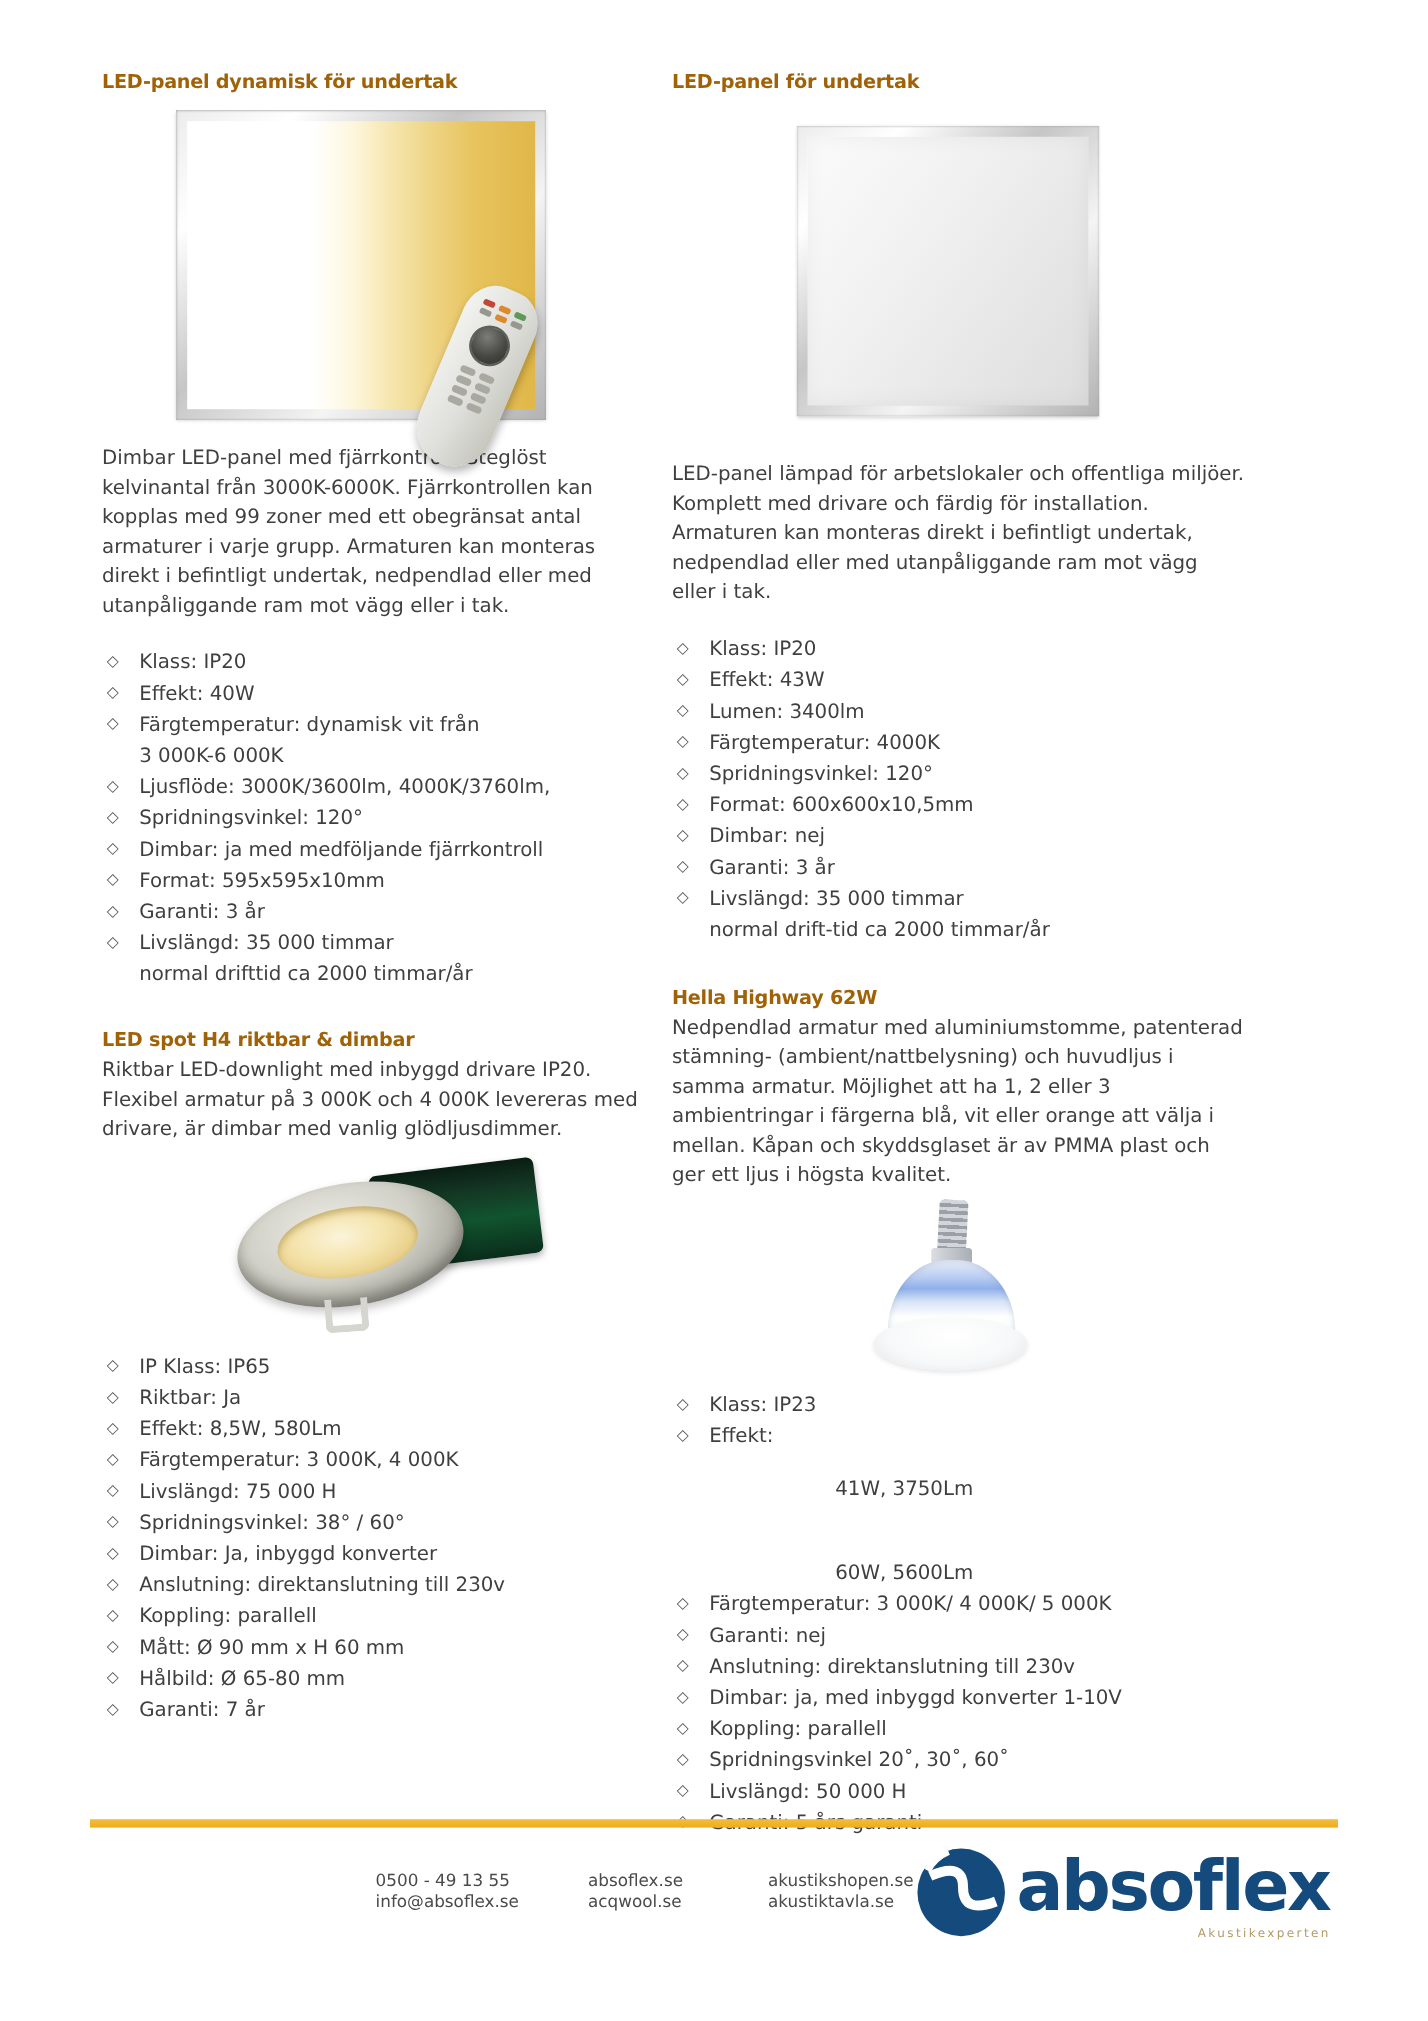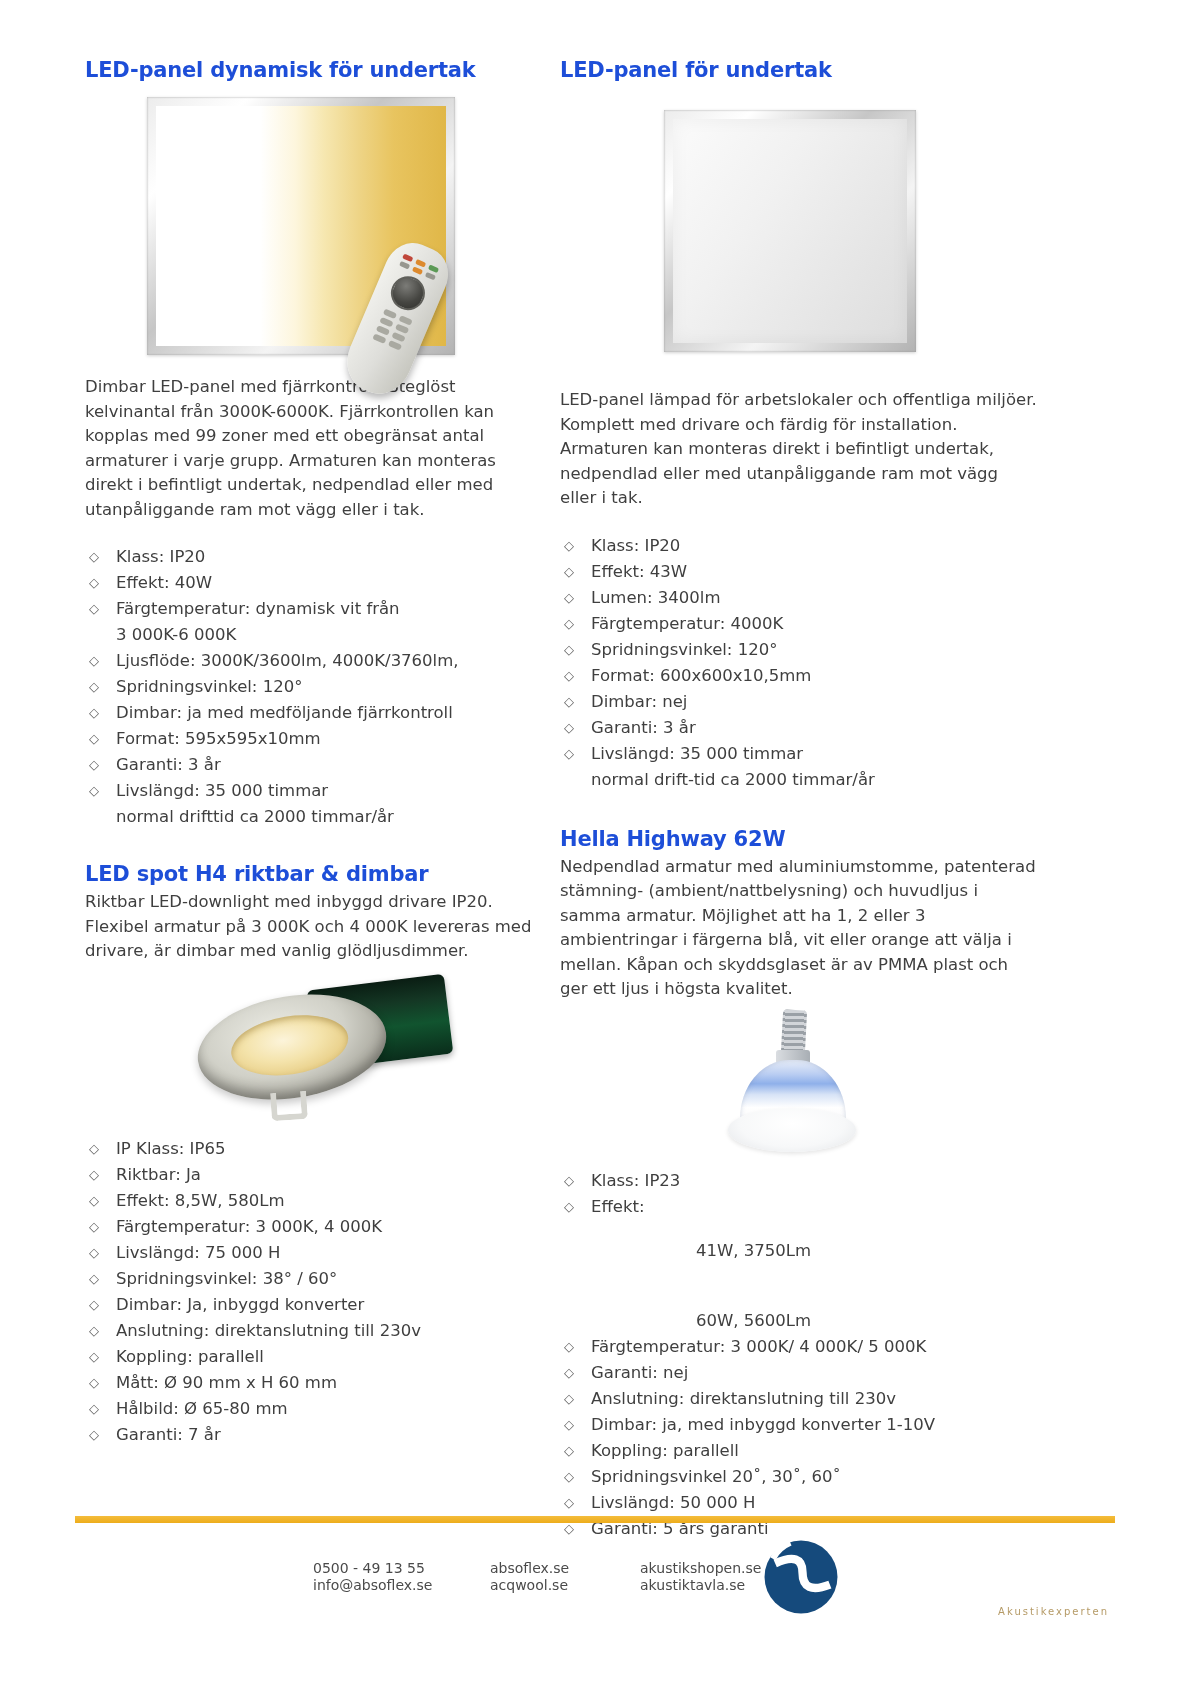--- a/index.html
+++ b/index.html
@@ -7,21 +7,21 @@
   body {
     width:1190px; height:1684px; position:relative; overflow:hidden;
     font-family:"DejaVu Sans","Liberation Sans",sans-serif;
     color:#3f3f3f;
   }
   .col { position:absolute; top:58px; }
   .col-left  { left:85px;  width:458px; }
   .col-right { left:560px; width:478px; }
 
   h1.sec-title {
-    font-size:21px; font-weight:bold; color:#1d4ed8; letter-spacing:-0.2px;
+    font-size:16px; font-weight:bold; color:#a16207; letter-spacing:-0.2px;
     margin-bottom:4px;
   }
   p.sec-desc { font-size:16.5px; line-height:24.5px; color:#3f3f3f; }
 
   ul.spec-list { list-style:none; margin-top:22px; }
   ul.spec-list li {
     position:relative; padding-left:31px; font-size:16.5px; line-height:26px;
   }
   .bullet {
     position:absolute; left:4px; top:0; font-size:13px; color:#5a5a5a; line-height:26px;
@@ -291,15 +291,16 @@
     <div>akustikshopen.se</div>
     <div>akustiktavla.se</div>
   </div>
 
   <div class="logo">
     <svg class="logo-mark" viewBox="0 0 100 100">
       <circle cx="50" cy="50" r="48" fill="#154a7c"></circle>
       <path d="M16,32 Q52,16 52,44 Q52,74 88,60" stroke="#ffffff" stroke-width="11" fill="none"></path>
       <path d="M13,26 A46 46 0 0 1 36,5" stroke="#ffffff" stroke-width="8" fill="none"></path>
     </svg>
+    <div class="logo-text">absoflex</div>
     <div class="logo-tagline">Akustikexperten</div>
   </div>
 </div>
 
 </body></html>

